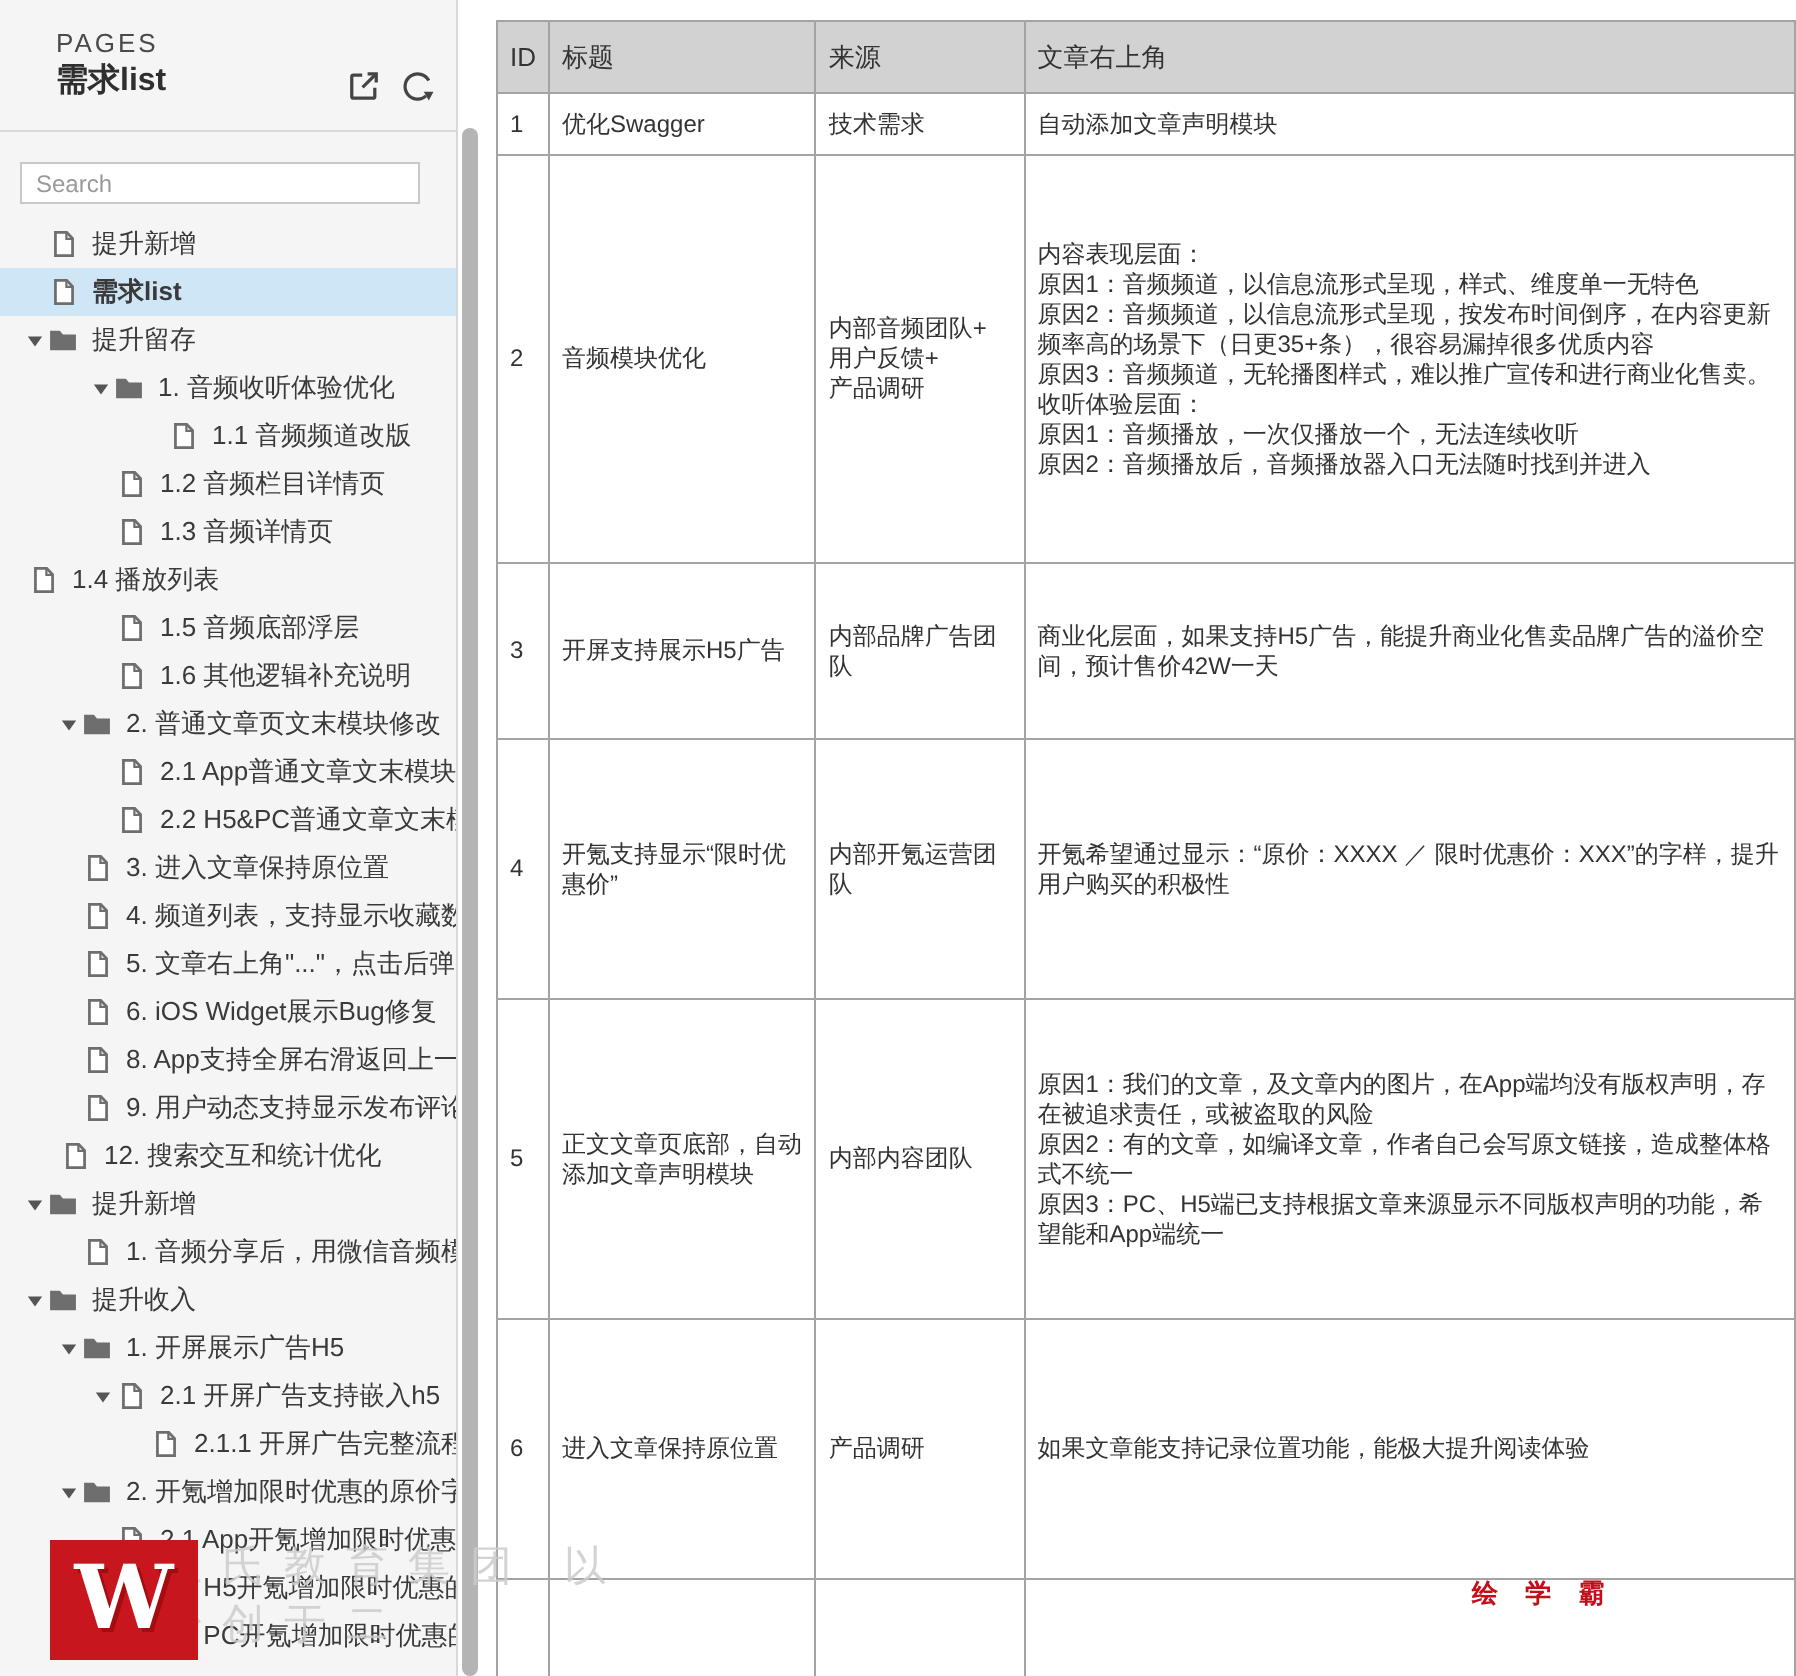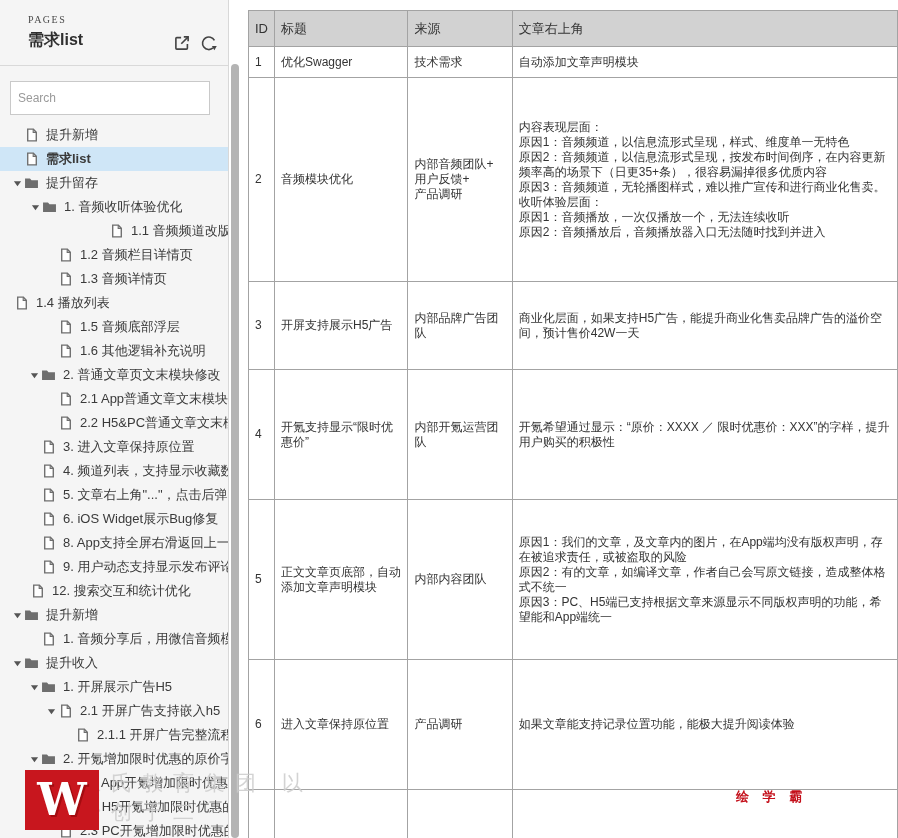--- a/index.html
+++ b/index.html
@@ -7,28 +7,28 @@
     width:898px;height:838px;position:relative;overflow:hidden;
     background:#fff;font-family:"Liberation Sans","DejaVu Sans",sans-serif;
     color:#333;
   }
   
   .sidebar{
     position:absolute;left:0;top:0;width:228px;height:838px;
     background:#f5f5f5;border-right:1px solid #d8d8d8;overflow:hidden;z-index:2;
   }
   .sb-header{height:65px;border-bottom:1px solid #d9d9d9;position:relative;}
-  .pages-label{position:absolute;left:28px;top:14px;font-size:10px;letter-spacing:1.5px;color:#4a4a4a;font-family:Liberation Serif, serif;}
+  .pages-label{position:absolute;left:28px;top:14px;font-size:13px;letter-spacing:1.5px;color:#4a4a4a;}
   .sb-title{position:absolute;left:28px;top:30px;font-size:16px;font-weight:bold;color:#2f2f2f;}
   .sb-icons{position:absolute;right:10px;top:34px;display:flex;gap:9px;}
   .sb-icons span{width:18px;height:18px;display:inline-flex;cursor:pointer;}
   
   .search-wrap{padding:15px 18px 0 10px;}
   .search-wrap input{
-    box-sizing:border-box;width:100%;height:34px;border:1px solid #c9c9c9;
+    box-sizing:border-box;width:100%;height:21px;border:1px solid #c9c9c9;
     background:#fff;font-size:12px;padding:2px 7px;color:#666;outline:none;
     font-family:"Liberation Sans",sans-serif;
   }
   .search-wrap input::placeholder{color:#9a9a9a;}
   
   .tree{padding-top:8px;font-size:13px;color:#3a3a3a;}
   .tree-row{height:24px;display:flex;align-items:center;white-space:nowrap;overflow:hidden;cursor:pointer;}
   .tree-row.selected{background:#cfe6f7;font-weight:bold;}
   .tw{width:14px;flex:0 0 14px;display:inline-flex;align-items:center;justify-content:center;}
   .ticon{width:15px;flex:0 0 15px;margin-right:7px;display:inline-flex;align-items:center;justify-content:center;}
@@ -125,34 +125,34 @@
             <path d="M1 2.5h8L5 8z" fill="#555"></path>
           </svg>
         </span>
         <span class="ticon">
           <svg viewBox="0 0 16 13" width="15" height="12">
             <path d="M1 1.5h5.3L8 3.5h7V12H1z" fill="#6e6e6e"></path>
           </svg>
         </span>
         <span class="tlabel">提升留存</span>
       </div>
-      <div class="tree-row" style="padding-left: 28px;">
+      <div class="tree-row" style="padding-left: 43px;">
         <span class="tw">
           <svg viewBox="0 0 10 10" width="9" height="9">
             <path d="M1 2.5h8L5 8z" fill="#555"></path>
           </svg>
         </span>
         <span class="ticon">
           <svg viewBox="0 0 16 13" width="15" height="12">
             <path d="M1 1.5h5.3L8 3.5h7V12H1z" fill="#6e6e6e"></path>
           </svg>
         </span>
         <span class="tlabel">1. 音频收听体验优化</span>
       </div>
-      <div class="tree-row" style="padding-left: 70px; margin-left: 25px;">
+      <div class="tree-row" style="padding-left: 70px;">
         <span class="tw"></span>
         <span class="ticon">
           <svg viewBox="0 0 14 16" width="12" height="14">
             <path d="M2 1.2h6.6L12 4.8v10H2z" fill="#fff" stroke="#6e6e6e" stroke-width="1.6"></path>
             <path d="M8.4 1.2v3.8H12" fill="none" stroke="#6e6e6e" stroke-width="1.3"></path>
           </svg>
         </span>
         <span class="tlabel">1.1 音频频道改版</span>
       </div>
       <div class="tree-row" style="padding-left: 44px;">

